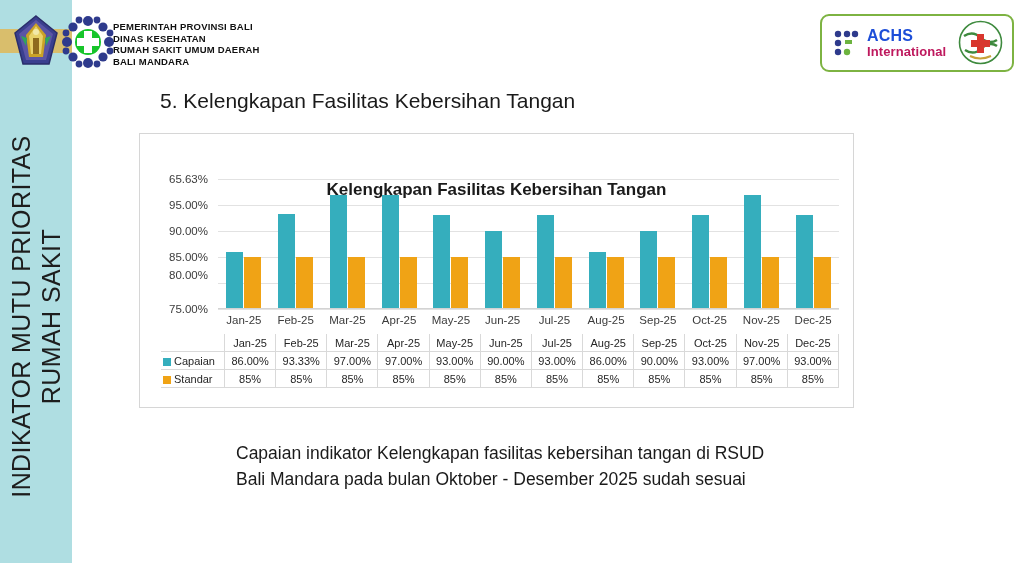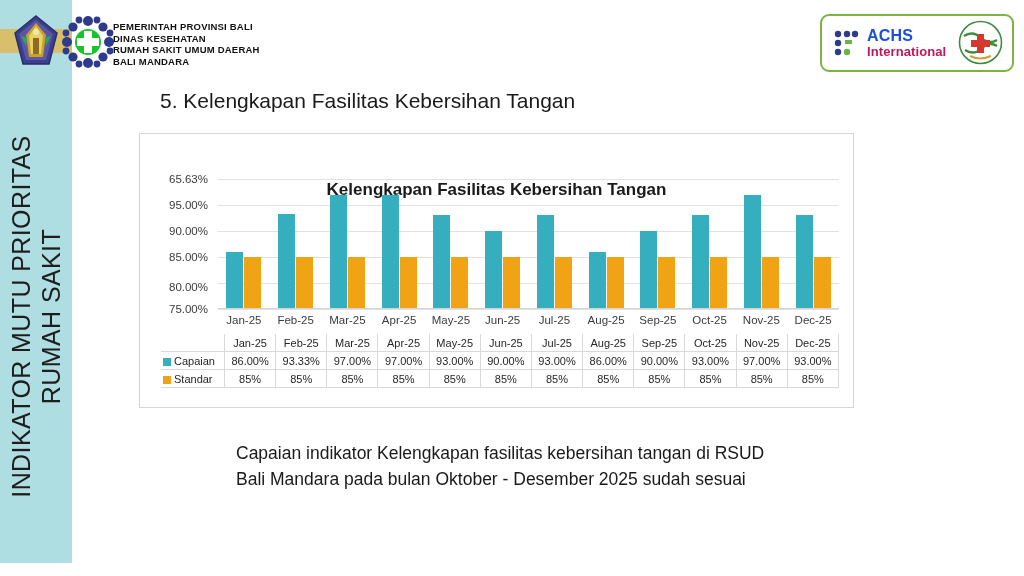--- a/index.html
+++ b/index.html
@@ -224,21 +224,21 @@
 <div class="slide-heading">5. Kelengkapan Fasilitas Kebersihan Tangan</div>
 
 <div class="chart-frame">
   <div class="chart-title">Kelengkapan Fasilitas Kebersihan Tangan</div>
 
   <div class="ylabels" id="ylabels">
       <div class="ylab" style="top: 0px;">65.63%</div>
       <div class="ylab" style="top: 26px;">95.00%</div>
       <div class="ylab" style="top: 52px;">90.00%</div>
       <div class="ylab" style="top: 78px;">85.00%</div>
-      <div class="ylab" style="top: 108px;">80.00%</div>
+      <div class="ylab" style="top: 96px;">80.00%</div>
       <div class="ylab" style="top: 130px;">75.00%</div>
     </div>
 
   <div class="plot" id="plot">
       <div class="gridline" style="top: 130px;"></div>
       <div class="gridline" style="top: 104px;"></div>
       <div class="gridline" style="top: 78px;"></div>
       <div class="gridline" style="top: 52px;"></div>
       <div class="gridline" style="top: 26px;"></div>
       <div class="gridline" style="top: 0px;"></div>

